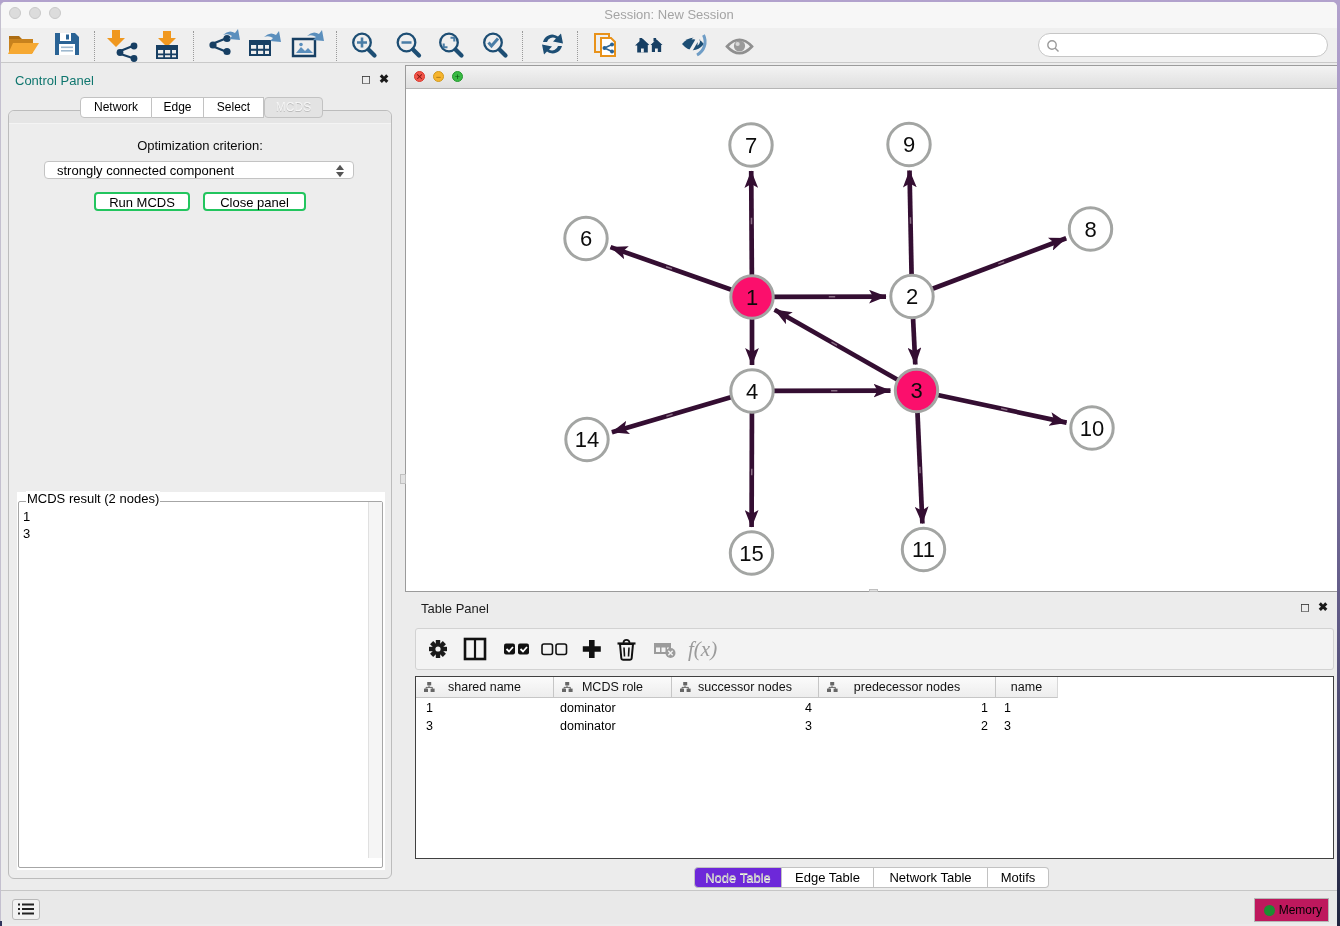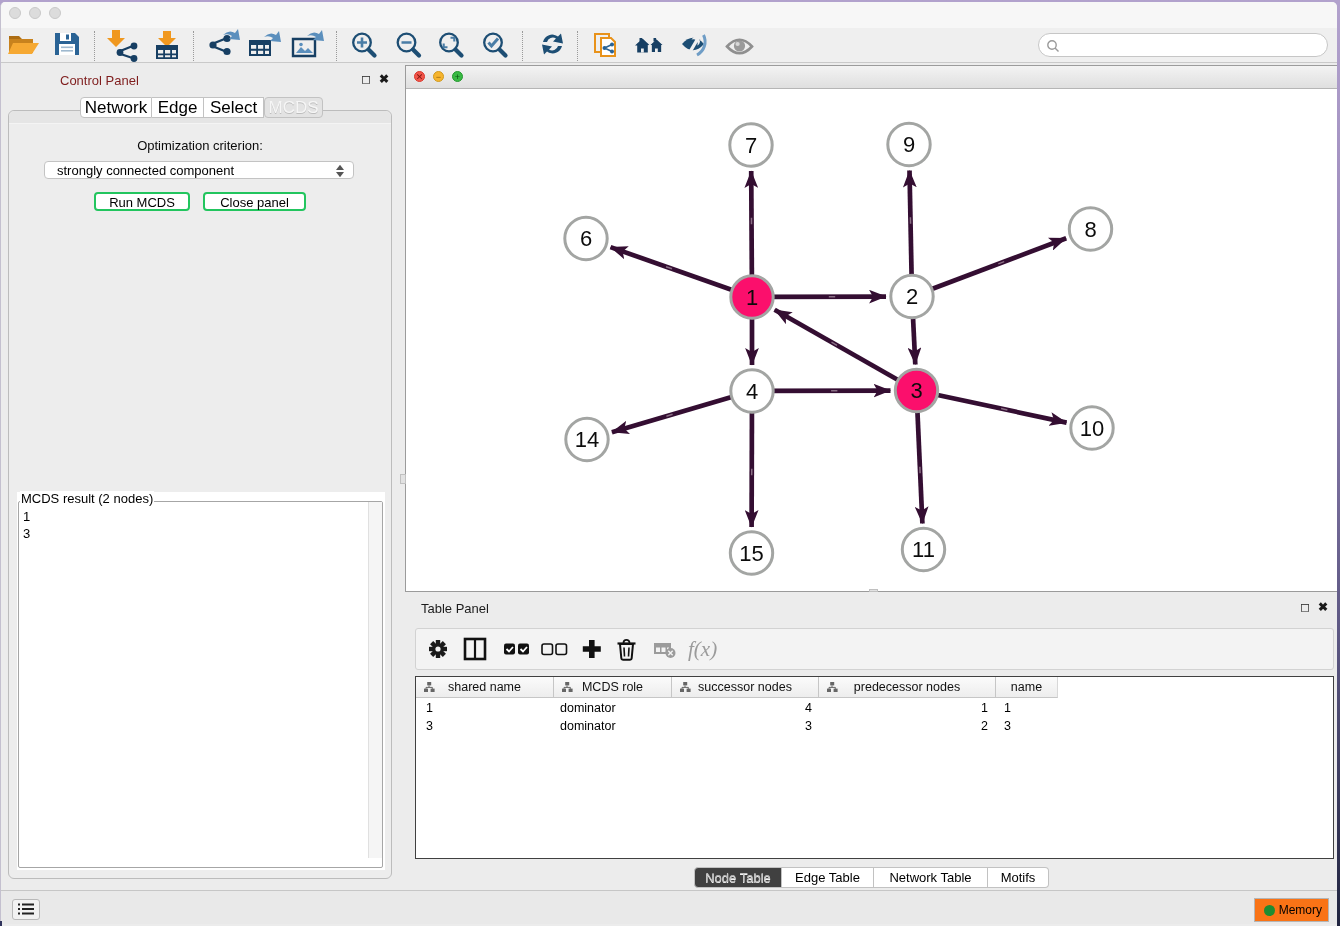--- a/index.html
+++ b/index.html
@@ -7,61 +7,62 @@
 body { font-family:"Liberation Sans", sans-serif; background:linear-gradient(#b2a2cd 0%, #9c8abc 30%, #5a5580 70%, #20243f 100%); position:relative; }
 #win { position:absolute; left:0; top:2px; width:1337px; height:924px; background:#ececec; border-radius:5px 5px 0 0; border-left:1px solid #c4c0cf; overflow:hidden; }
 #titlebar { position:absolute; left:0; top:0; width:100%; height:26px; background:#f7f7f7; }
 #titlebar .light { position:absolute; top:5px; width:12px; height:12px; border-radius:50%; background:#dcdcdc; border:1px solid #c8c8c8; }
 #title { position:absolute; top:5px; left:0; width:100%; text-align:center; font-size:13px; color:#a4a4a4; }
 #toolbar { position:absolute; left:0; top:26px; width:100%; height:35px; background:#efefef; border-bottom:1px solid #c9c9c9; }
 .tsep { position:absolute; top:3px; height:30px; width:0; border-left:1px dotted #9a9a9a; }
 #search { position:absolute; left:1037px; top:5px; width:290px; height:24px; background:#fff; border:1px solid #c6c6c6; border-radius:12px; }
 
 #cp { position:absolute; left:0; top:62px; width:397px; height:826px; background:#ececec; }
-#cp-title { position:absolute; left:14px; top:9px; font-size:13px; color:#7f1d1d;margin-left:45px; }
+#cp-title { position:absolute; left:14px; top:9px; font-size:13px; color:#0f766e; }
 .tabrow { position:absolute; display:flex; z-index:3; }
-.tab { height:21px; background:#fff; border:1px solid #c2c2c2; border-left:none; font-size:17px; color:#000; text-align:center; line-height:19px; }
+.tab { height:21px; background:#fff; border:1px solid #c2c2c2; border-left:none; font-size:12px; color:#000; text-align:center; line-height:19px; }
 .tab.first { border-left:1px solid #c2c2c2; border-radius:4px 0 0 4px; }
 .tab.sel { background:#e3e3e3; color:#f6f6f6; text-shadow:0 1px 0 #bdbdbd; border-radius:4px; border:1px solid #c2c2c2; }
 #cp-panel { position:absolute; left:7px; top:46px; width:384px; height:769px; background:#ededed; border:1px solid #bcbcbc; border-radius:6px; }
 #cp-panel::before { content:""; position:absolute; top:0; left:0; right:0; height:12px; background:#e5e5e5; border-bottom:1px solid #f4f4f4; border-radius:6px 6px 0 0; }
 #opt-label { position:absolute; left:0; top:27px; width:100%; text-align:center; font-size:13px; color:#0a0a0a; }
 #combo { position:absolute; left:35px; top:50px; width:310px; height:18px; background:#fff; border:1px solid #c3c3c3; border-radius:4px; font-size:13px; line-height:18px; padding-left:12px; color:#000; }
 .btn { position:absolute; height:19px; background:#fff; border:2px solid #22c55e; border-radius:4px; font-size:13px; text-align:center; line-height:18px; color:#000; }
 #results { position:absolute; left:8px; top:381px; width:368px; height:378px; background:#fff; }
 #fieldset { position:absolute; left:1px; top:9px; width:365px; height:367px; border:1px solid #a6a6a6; border-radius:2px; }
-#legend { position:absolute; left:3px; top:-1px; background:#fff; font-size:13px; padding:0 1px; color:#000; }
+#legend { position:absolute; left:9px; top:-1px; background:#fff; font-size:13px; padding:0 1px; color:#000; }
 #res-text { position:absolute; left:6px; top:16px; font-size:13px; line-height:17px; color:#000; }
 #res-sb { position:absolute; right:3px; top:10px; width:14px; height:356px; background:#f5f5f5; border-left:1px solid #e0e0e0; }
 
 #net { position:absolute; left:404px; top:63px; width:934px; height:527px; background:#fff; border:1px solid #9b9b9b; border-right:none; }
 #net-tb { position:absolute; left:0; top:0; width:100%; height:23px; background:linear-gradient(#f3f3f3,#dfdfdf); border-bottom:1px solid #b5b5b5; }
 .tl { position:absolute; top:5px; width:11px; height:11px; border-radius:50%; font-size:9px; line-height:11px; text-align:center; }
 #net-title { position:absolute; top:4px; left:0; width:100%; text-align:center; font-size:14px; font-weight:600; color:#1a1a1a; }
 
 #tp { position:absolute; left:397px; top:590px; width:940px; height:298px; background:#ececec; }
 #tp-title { position:absolute; left:23px; top:9px; font-size:13px; color:#1c1c1c; }
 #tp-toolbar { position:absolute; left:17px; top:36px; width:919px; height:42px; background:#f3f3f3; border:1px solid #d2d2d2; border-radius:3px; }
 #tbl { position:absolute; left:17px; top:84px; width:919px; height:183px; background:#fff; border:1px solid #404040; }
 .hcell { position:absolute; top:0; height:21px; background:linear-gradient(#fbfbfb,#ededed); border-right:1px solid #c6c6c6; border-bottom:1px solid #c6c6c6; font-size:12.5px; color:#111; text-align:center; line-height:20px; }
 .cell { position:absolute; font-size:12.5px; color:#000; }
 .pbtn { position:absolute; top:0; height:21px; background:#fff; border:1px solid #c2c2c2; border-left:none; font-size:13px; color:#000; text-align:center; line-height:19px; }
 
 #status { position:absolute; left:0; top:888px; width:100%; height:34px; background:#e9e9e9; border-top:1px solid #c6c6c6; }
-#memb { position:absolute; right:8px; top:7px; width:75px; height:24px; background:#f97316; border:1px solid #b5b5b5; font-size:12px; line-height:22px; text-align:right; padding-right:6px; }
+#memb { position:absolute; right:8px; top:7px; width:75px; height:24px; background:#be185d; border:1px solid #b5b5b5; font-size:12px; line-height:22px; text-align:right; padding-right:6px; }
 #listb { position:absolute; left:11px; top:8px; width:28px; height:21px; background:#f2f2f2; border:1px solid #b9b9b9; border-radius:3px; }
 .wicon { font-size:12px; color:#1a1a1a; position:absolute; }
 </style>
 </head>
 <body>
 <div id="win">
   <div id="titlebar">
     <div class="light" style="left:8px;"></div>
     <div class="light" style="left:28px;"></div>
     <div class="light" style="left:48px;"></div>
+    <div id="title">Session: New Session</div>
   </div>
   <div id="toolbar">
     <svg width="1337" height="37" viewBox="0 0 1337 37" style="position:absolute;left:0;top:-2px;">
 
       <g>
         <path d="M8,10 h10 l3,3 h11 v3 h-24 z" fill="#ad6d13"></path>
         <path d="M8,13 h24 v14 h-24 z" fill="#c8821d"></path>
         <path d="M12,17 h26 l-7,11 h-24 z" fill="#f6a933"></path>
       </g>
 
@@ -381,21 +382,21 @@
       <div class="cell" style="left:144px; top:24px;">dominator</div>
       <div class="cell" style="left:144px; top:42px;">dominator</div>
       <div class="cell" style="left:330px; top:24px; width:66px; text-align:right;">4</div>
       <div class="cell" style="left:330px; top:42px; width:66px; text-align:right;">3</div>
       <div class="cell" style="left:500px; top:24px; width:72px; text-align:right;">1</div>
       <div class="cell" style="left:500px; top:42px; width:72px; text-align:right;">2</div>
       <div class="cell" style="left:588px; top:24px;">1</div>
       <div class="cell" style="left:588px; top:42px;">3</div>
     </div>
     <div class="tabrow" style="left:296px; top:275px;">
-      <div class="pbtn" style="position:static; border-left:1px solid #c2c2c2; border-radius:4px 0 0 4px; width:88px; background:#404040; color:#c2c2c2; text-shadow:0 1px 0 #f5f5f5;">Node Table</div>
+      <div class="pbtn" style="position:static; border-left:1px solid #c2c2c2; border-radius:4px 0 0 4px; width:88px; background:#6d28d9; color:#c2c2c2; text-shadow:0 1px 0 #f5f5f5;">Node Table</div>
       <div class="pbtn" style="position:static; width:92px;">Edge Table</div>
       <div class="pbtn" style="position:static; width:114px;">Network Table</div>
       <div class="pbtn" style="position:static; width:61px; border-radius:0 4px 4px 0;">Motifs</div>
     </div>
   </div>
   <div id="status">
     <div id="listb">
       <svg width="16" height="12" viewBox="0 0 16 12" style="position:absolute;left:5px;top:3px;">
         <g fill="#222">
             <rect x="0" y="0.5" width="2" height="2"></rect>

